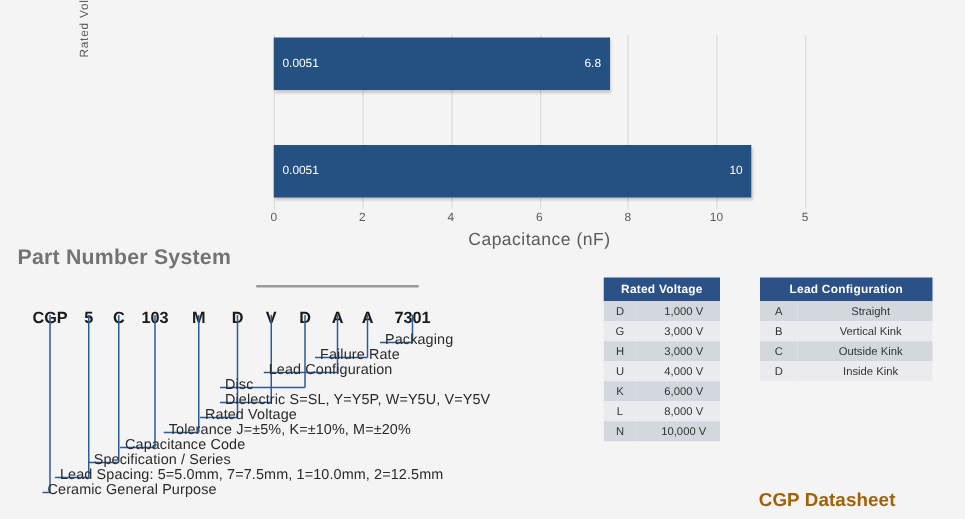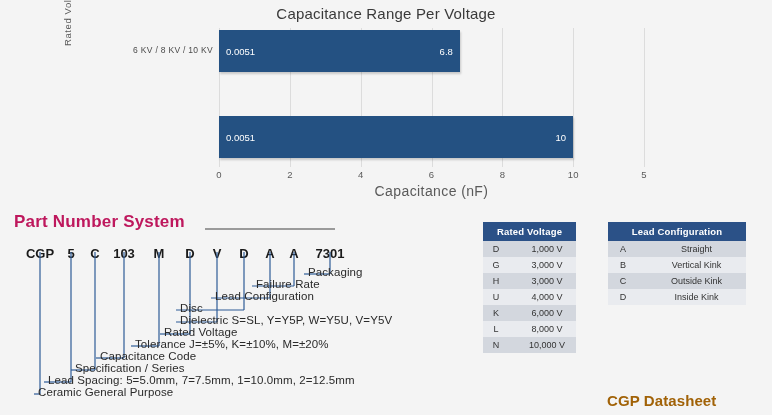--- a/index.html
+++ b/index.html
@@ -32,30 +32,31 @@
     position:absolute;left:219px;top:183px;width:425px;text-align:center;
     font-size:14px;color:#5a5a5a;letter-spacing:.4px;
   }
   .cat-label{
     position:absolute;right:776px;font-size:8.5px;color:#4a4a4a;
     white-space:nowrap;letter-spacing:.3px;
   }
   .bar{
     position:absolute;left:0;background:#245182;
     box-shadow:1px 2px 2px rgba(0,0,0,.18);
+    padding-left:28px;
   }
   .bar-min{position:absolute;left:7px;top:50%;transform:translateY(-50%);
     font-size:9.5px;color:#ffffff;}
   .bar-max{position:absolute;right:7px;top:50%;transform:translateY(-50%);
     font-size:9.5px;color:#ffffff;}
 
   
   #pns-heading{
-    position:absolute;left:14px;top:212px;
-    font-size:17px;font-weight:bold;color:#be185d;letter-spacing:.2px;
+    position:absolute;left:14px;top:196px;
+    font-size:17px;font-weight:bold;color:#737373;letter-spacing:.2px;
   }
   #pns-rule{position:absolute;left:205px;top:228px;width:130px;height:2px;background:#9a9a9a;}
 
   #pn-codes{position:absolute;left:0;top:246px;width:470px;height:20px;}
   .pn-code{
     position:absolute;top:0;font-size:13px;font-weight:bold;color:#1a1a1a;
     transform:translateX(-50%);white-space:nowrap;
   }
 
   #leaders{position:absolute;left:0;top:240px;width:470px;height:175px;}
@@ -85,21 +86,20 @@
     position:absolute;left:607px;top:392px;
     font-size:15px;font-weight:bold;color:#a16207;letter-spacing:.1px;
   }
   svg line{stroke:#2d5b96;stroke-width:1.2;}
 </style>
 </head>
 <body>
 
 <div id="chart-panel">
 
-  <div id="chart-title">Capacitance Range Per Voltage</div>
 
   <div id="y-axis-title">Rated Voltage  (KV)</div>
 
   <div id="plot">
 
   <div class="vgrid" style="left: 0px;"></div>
       <div class="xtick" style="left: 0px;">0</div>
       <div class="vgrid" style="left: 70.8333px;"></div>
       <div class="xtick" style="left: 70.8333px;">2</div>
       <div class="vgrid" style="left: 141.667px;"></div>
@@ -109,21 +109,20 @@
       <div class="vgrid" style="left: 283.333px;"></div>
       <div class="xtick" style="left: 283.333px;">8</div>
       <div class="vgrid" style="left: 354.167px;"></div>
       <div class="xtick" style="left: 354.167px;">10</div>
       <div class="vgrid" style="left: 425px;"></div>
       <div class="xtick" style="left: 425px;">5</div>
       <div class="bar" style="top: 2px; height: 42px; width: 240.833px; background: rgb(36, 81, 130);">
         <span class="bar-min">0.0051</span>
         <span class="bar-max">6.8</span>
       </div>
-      <div class="cat-label" style="top: 17px; position: absolute; width: 210px; text-align: right; left: -216px;">6 KV / 8 KV / 10 KV</div>
       <div class="bar" style="top: 88px; height: 42px; width: 354.167px; background: rgb(36, 81, 130);">
         <span class="bar-min">0.0051</span>
         <span class="bar-max">10</span>
       </div>
     </div>
 
   <div id="x-axis-title">Capacitance (nF)</div>
 </div>
 
 <div id="pns-heading">Part Number System</div>

